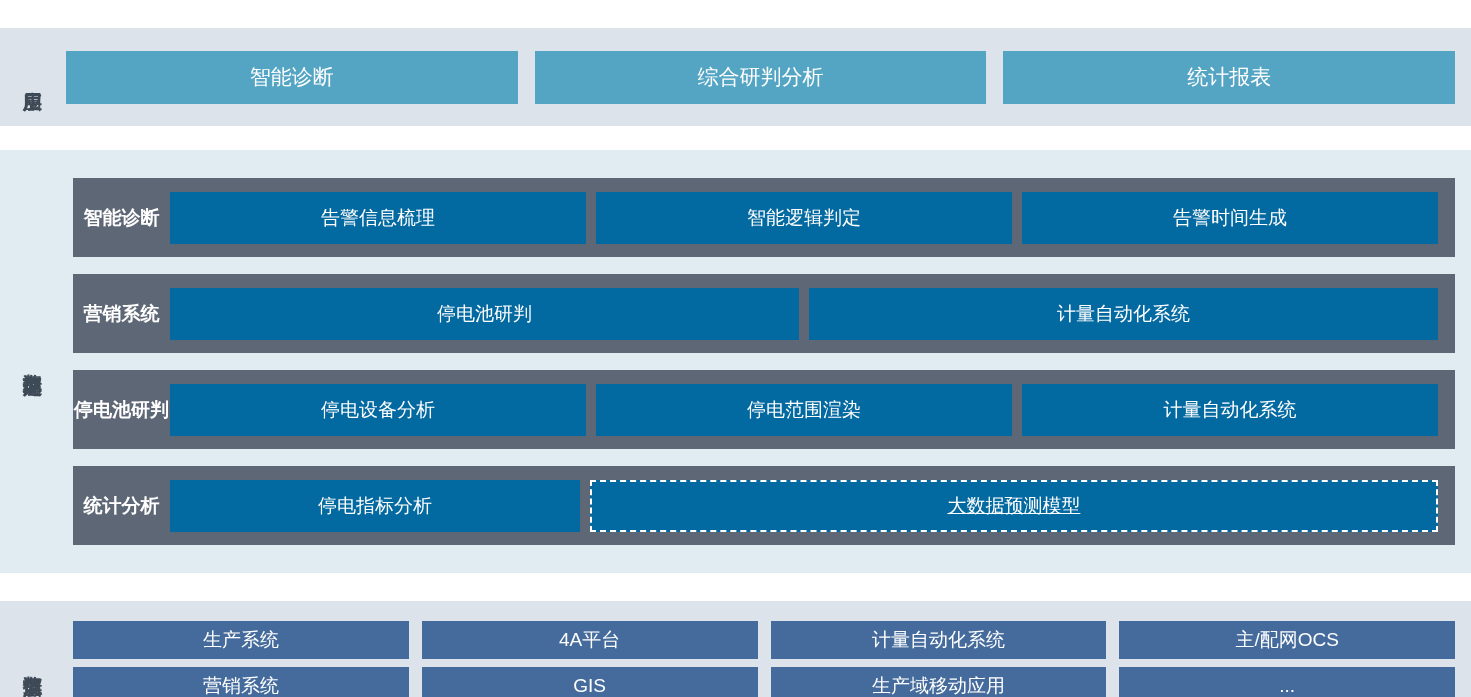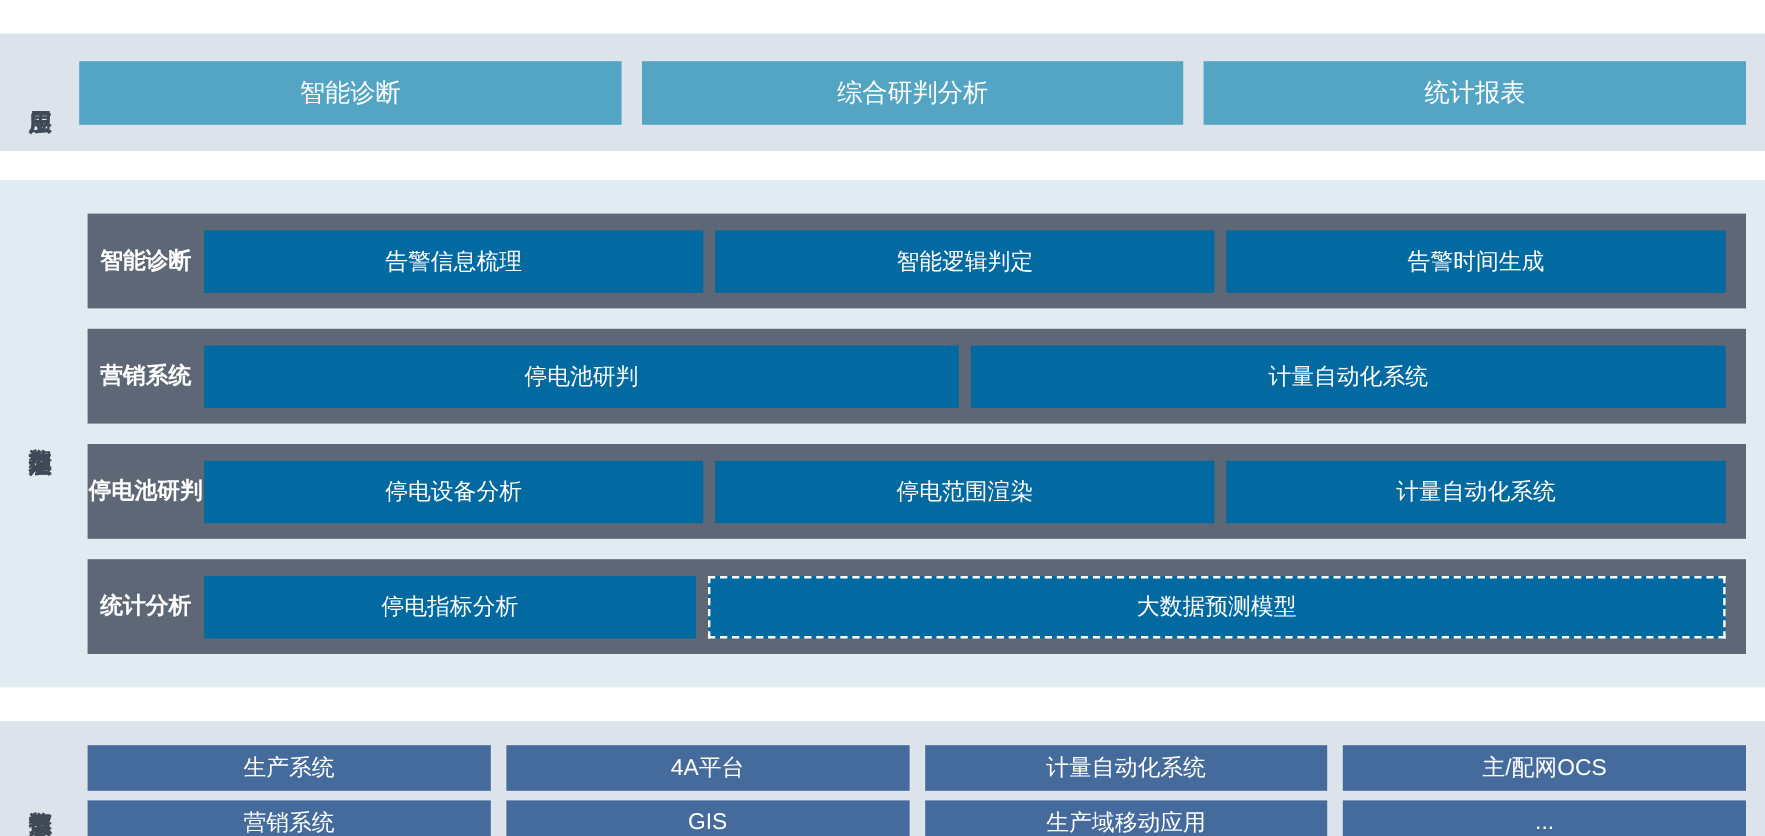--- a/index.html
+++ b/index.html
@@ -122,20 +122,21 @@
     color: #ffffff;
     font-size: 19px;
     display: flex;
     align-items: center;
     justify-content: center;
     box-sizing: border-box;
   }
   .proc-cell.wide { flex: 2.06 1 0; }
   .proc-cell.dashed {
     border: 2px dashed #ffffff;
+    text-decoration: underline;
   }
 
   
   .src-layer {
     height: 124px;
     background: #dde3ea;
   }
   .src-layer .layer-label { font-size: 19px; }
   .src-grid {
     flex: 1 1 auto;

